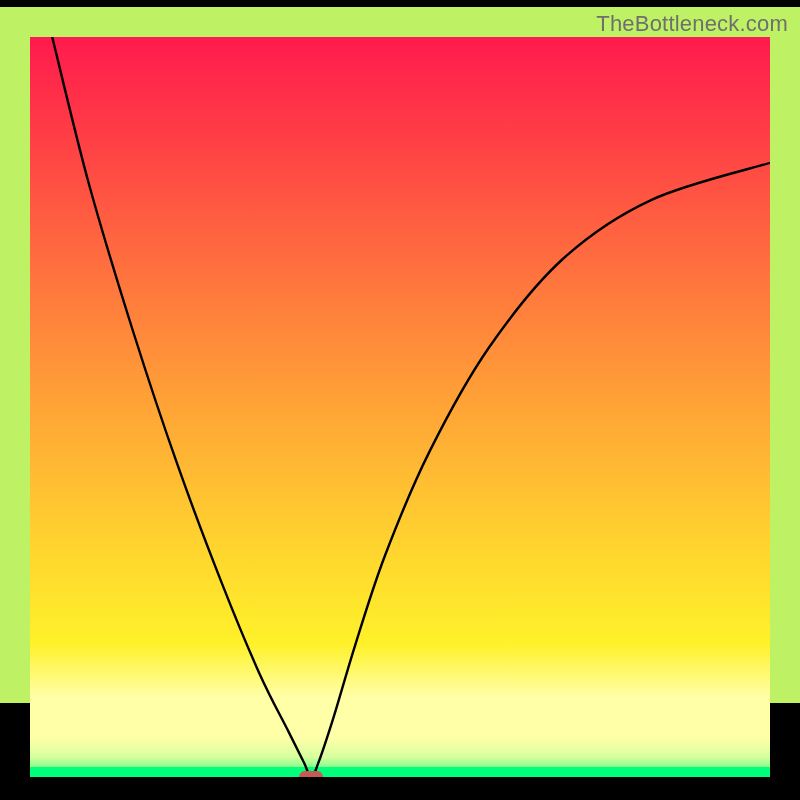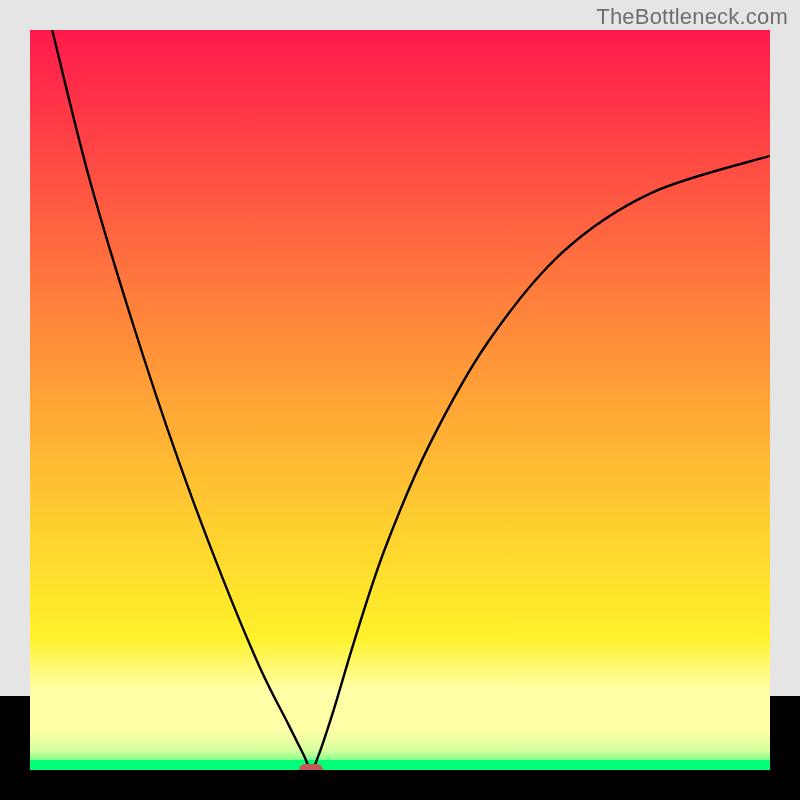--- a/index.html
+++ b/index.html
@@ -6,24 +6,24 @@
     margin: 0;
     padding: 0;
     width: 800px;
     height: 800px;
     background: #000;
     overflow: hidden;
   }
   .frame {
     position: absolute;
     left: 0;
-    top: 0;
+    top: 7px;
     width: 800px;
     height: 696px;
-    background: #e5e5e5;
+    background: #bef264;
   }
   .plot-area {
     position: absolute;
     left: 30px;
     top: 30px;
     width: 740px;
     height: 740px;
     overflow: hidden;
   }
   .gradient {

